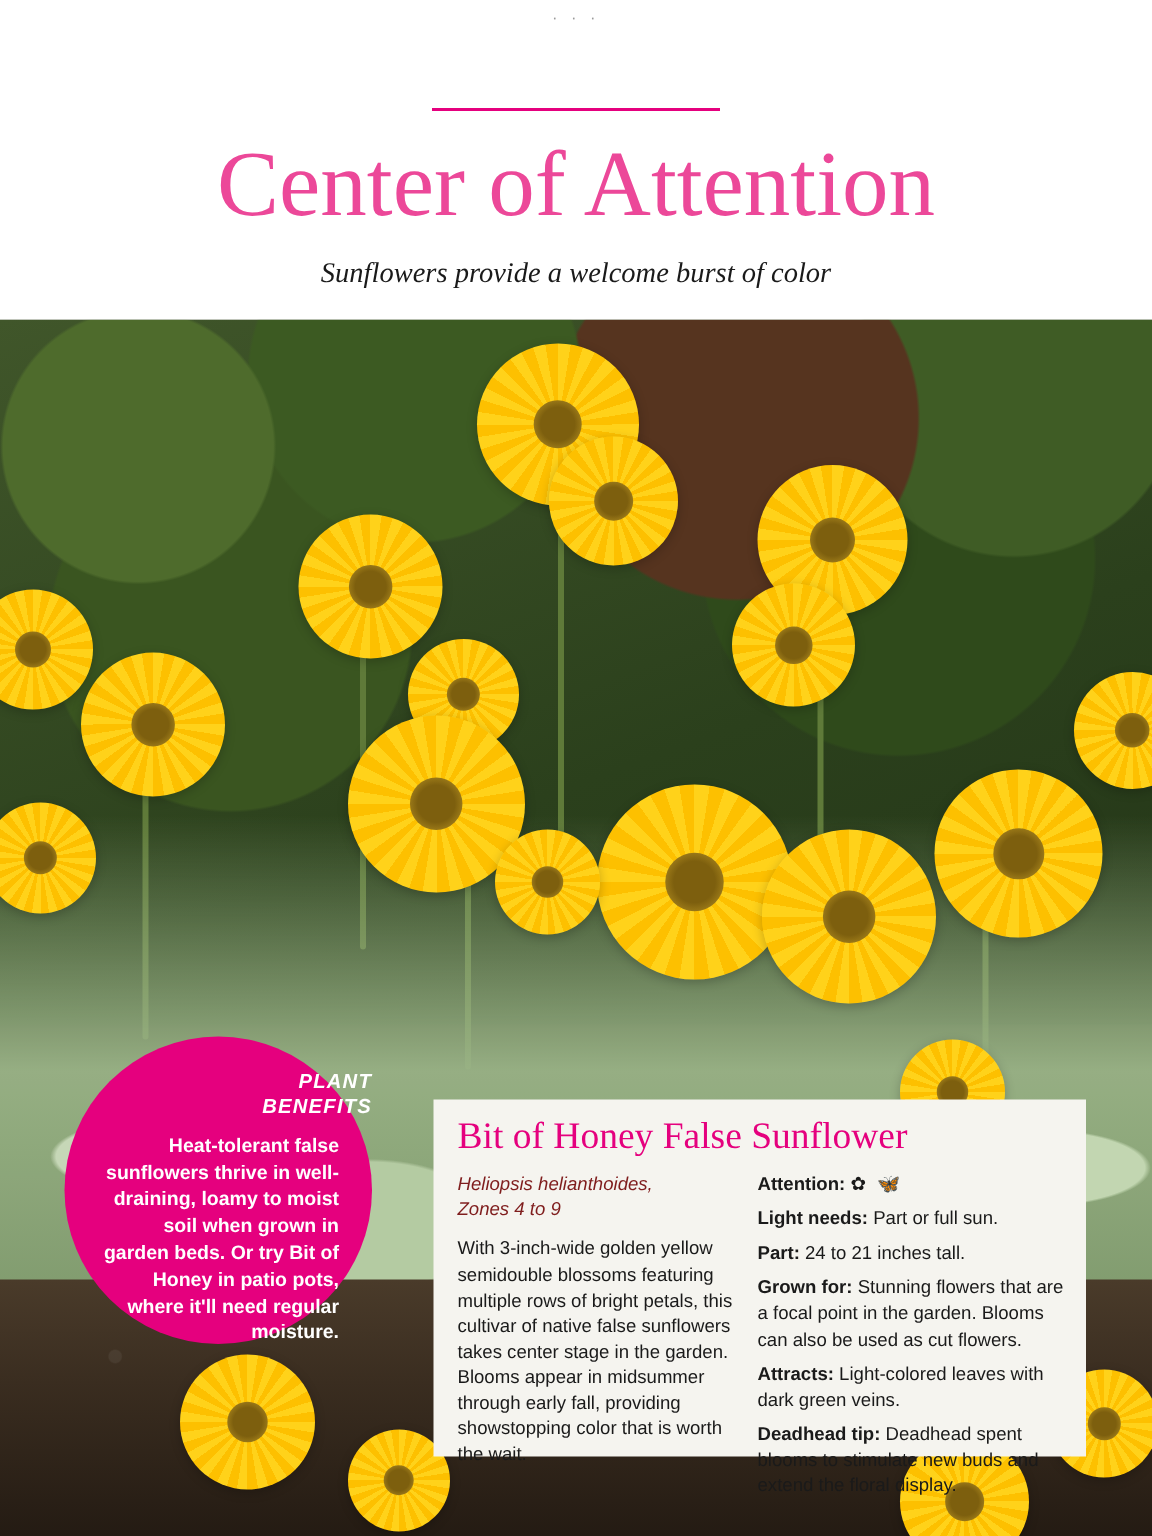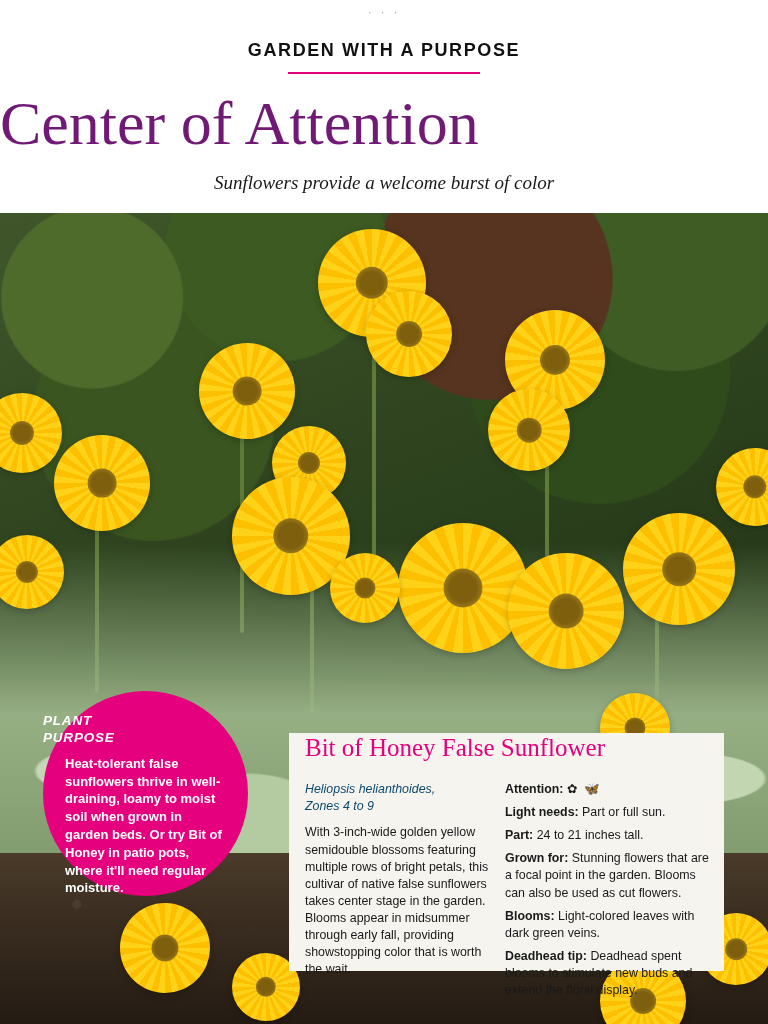--- a/index.html
+++ b/index.html
@@ -58,24 +58,25 @@
     transform: translateX(-50%);
     top: 72px;
     width: 192px;
     height: 2px;
     background: #e5007e;
   }
   .headline {
     position: absolute;
     left: 0; right: 0;
     top: 92px;
+    text-align: center;
     font-family: "Liberation Serif", serif;
     font-size: 62px;
     line-height: 1;
-    color: #701a75;
+    color: #ec4899;
     letter-spacing: 0px;
   }
   .dek {
     position: absolute;
     left: 0; right: 0;
     top: 172px;
     text-align: center;
     font-family: "Liberation Serif", serif;
     font-style: italic;
     font-size: 19px;
@@ -164,21 +165,21 @@
   
   .badge {
     position: absolute;
     left: 43px;
     top: 691px;
     width: 205px;
     height: 205px;
     border-radius: 50%;
     background: #e5007e;
     color: #ffffff;
-    text-align: left;
+    text-align: right;
     z-index: 20;
     padding: 0;
   }
   .badge-title {
     margin-top: 22px;
     font-weight: bold;
     font-style: italic;
     font-size: 13.5px;
     letter-spacing: 0.8px;
     line-height: 1.25;
@@ -197,21 +198,21 @@
     top: 733px;
     width: 435px;
     height: 238px;
     background: #f5f4ef;
     z-index: 15;
     padding: 0;
   }
   .card-title {
     position: absolute;
     left: 16px;
-    top: 1px;
+    top: 11px;
     font-family: "Liberation Serif", serif;
     font-size: 25px;
     color: #e5007e;
     font-weight: normal;
   }
   .card-cols {
     position: absolute;
     left: 16px;
     top: 48px;
     width: 405px;
@@ -220,21 +221,21 @@
   }
   .col-left {
     width: 186px;
   }
   .col-right {
     width: 205px;
   }
   .sci-name {
     font-size: 12.4px;
     font-style: italic;
-    color: #0c4a6e;
+    color: #7f1d1d;
     line-height: 1.35;
     margin-bottom: 10px;
   }
   .desc {
     font-size: 12.4px;
     color: #1a1a1a;
     line-height: 1.38;
   }
   .spec {
     font-size: 12.4px;
@@ -250,21 +251,20 @@
     letter-spacing: 2px;
   }
 </style>
 </head>
 <body>
 
 <div class="page">
 
   <div class="header">
     <div class="dots">· · ·</div>
-    <div class="kicker">GARDEN WITH A PURPOSE</div>
     <div class="kicker-rule"></div>
     <div class="headline">Center of Attention</div>
     <div class="dek">Sunflowers provide a welcome burst of color</div>
   </div>
 
   <div class="photo">
     <div class="bg-foliage"></div>
 
     <div class="stem" style="left:372px; top:70px; height:300px;"></div>
     <div class="stem" style="left:240px; top:170px; height:250px;"></div>
@@ -297,21 +297,21 @@
     <div class="petal-ring" style="left:120px; top:690px; width:90px; height:90px;"></div>
     <div class="petal-ring" style="left:232px; top:740px; width:68px; height:68px;"></div>
     <div class="petal-ring" style="left:600px; top:745px; width:86px; height:86px;"></div>
     <div class="petal-ring" style="left:700px; top:700px; width:72px; height:72px;"></div>
 
   </div>
 
   <div class="badge">
     <div class="badge-title">
       <div>PLANT</div>
-      <div>PURPOSE</div>
+      <div>BENEFITS</div>
     </div>
     <div class="badge-body">Heat-tolerant false sunflowers thrive in well-draining, loamy to moist soil when grown in garden beds. Or try Bit of Honey in patio pots, where it'll need regular moisture.</div>
   </div>
 
   <div class="card">
     <div class="card-title">Bit of Honey False Sunflower</div>
     <div class="card-cols">
       <div class="col-left">
         <div class="sci-name">
           <span>Heliopsis helianthoides,</span><br>
@@ -330,21 +330,21 @@
         </div>
         <div class="spec">
           <b>Part:</b>
           <span>24 to 21 inches tall.</span>
         </div>
         <div class="spec">
           <b>Grown for:</b>
           <span>Stunning flowers that are a focal point in the garden. Blooms can also be used as cut flowers.</span>
         </div>
         <div class="spec">
-          <b>Blooms:</b>
+          <b>Attracts:</b>
           <span>Light-colored leaves with dark green veins.</span>
         </div>
         <div class="spec">
           <b>Deadhead tip:</b>
           <span>Deadhead spent blooms to stimulate new buds and extend the floral display.</span>
         </div>
       </div>
     </div>
   </div>
 

